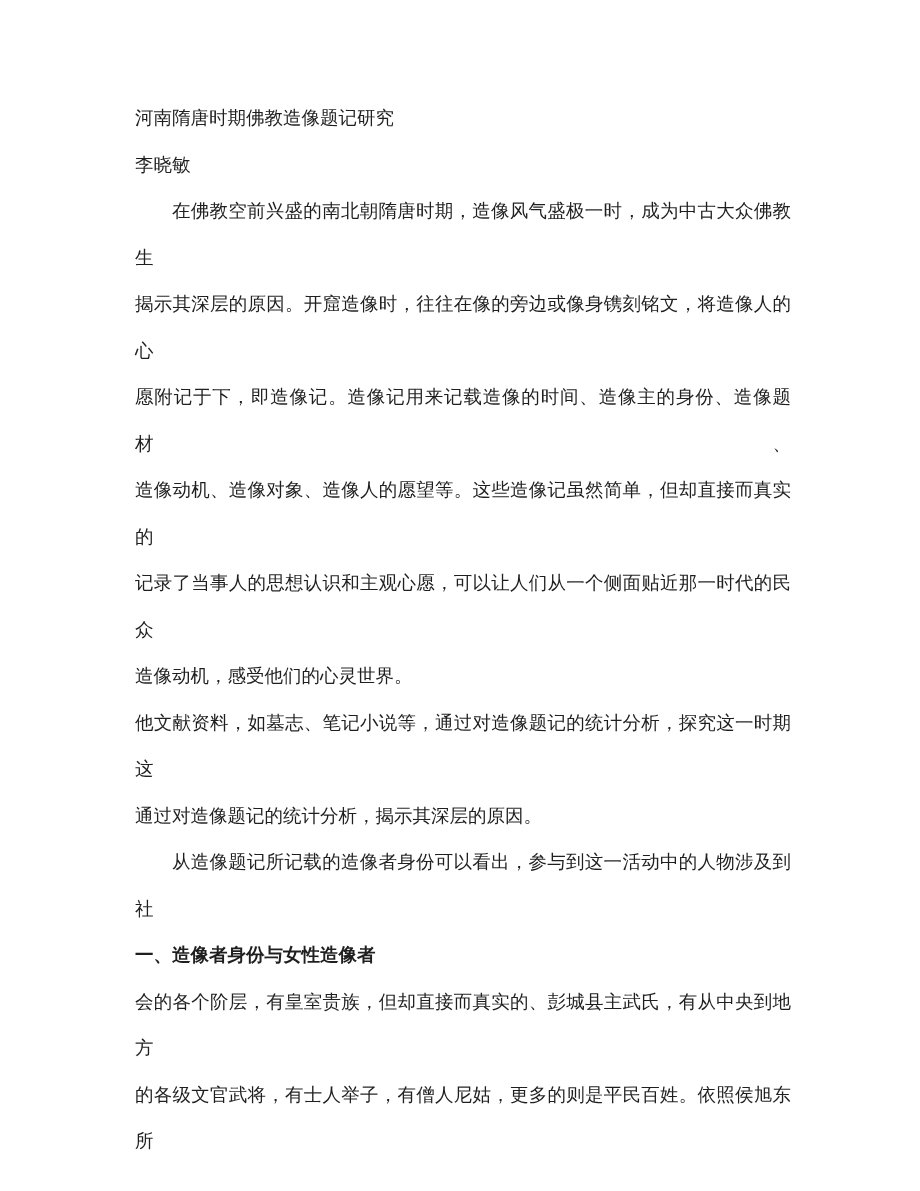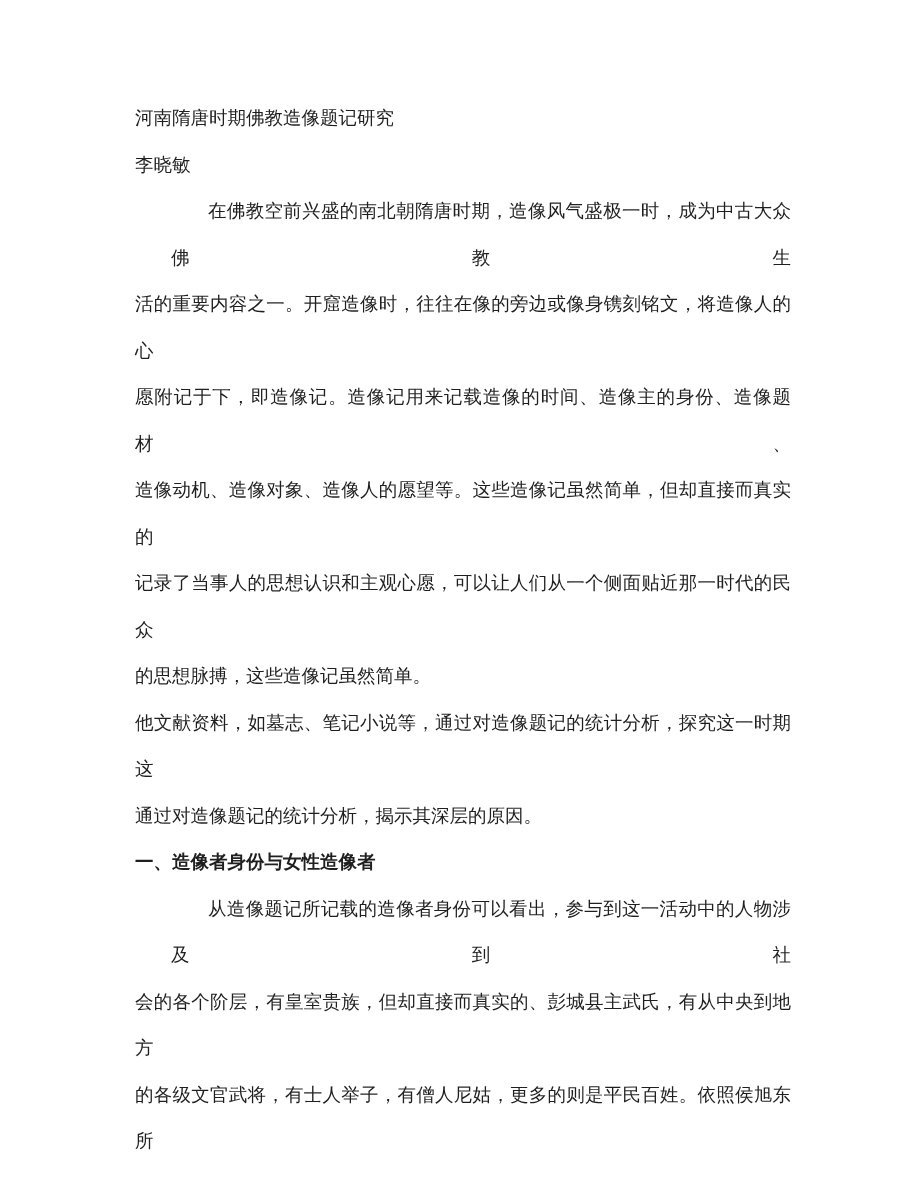--- a/index.html
+++ b/index.html
@@ -28,49 +28,48 @@
     white-space: nowrap;
     text-align: left;
   }
   .justify {
     white-space: normal;
     text-align: justify;
     text-align-last: justify;
   }
   .indent {
     text-indent: 2em;
-    margin-left: 36px;
   }
   .center {
     white-space: normal;
   }
   .bold {
     font-weight: bold;
   }
 </style>
 </head>
 <body>
 
 <div class="page">
   <div class="content">
 
     <div class="line">河南隋唐时期佛教造像题记研究</div>
 
     <div class="line center">李晓敏</div>
 
     <div class="line justify indent">在佛教空前兴盛的南北朝隋唐时期，造像风气盛极一时，成为中古大众佛教生</div>
-    <div class="line justify">活的重要内容之一。开窟造像时，往往在像的旁边或像身镌刻铭文，将造像人的心</div>
+    <div class="line justify">揭示其深层的原因。开窟造像时，往往在像的旁边或像身镌刻铭文，将造像人的心</div>
     <div class="line justify">愿附记于下，即造像记。造像记用来记载造像的时间、造像主的身份、造像题材、</div>
     <div class="line justify">造像动机、造像对象、造像人的愿望等。这些造像记虽然简单，但却直接而真实的</div>
     <div class="line justify">记录了当事人的思想认识和主观心愿，可以让人们从一个侧面贴近那一时代的民众</div>
-    <div class="line">的思想脉搏，这些造像记虽然简单。</div>
+    <div class="line">造像动机，感受他们的心灵世界。</div>
 
     <div class="line justify">他文献资料，如墓志、笔记小说等，通过对造像题记的统计分析，探究这一时期这</div>
     <div class="line">通过对造像题记的统计分析，揭示其深层的原因。</div>
 
+    <div class="line justify indent">从造像题记所记载的造像者身份可以看出，参与到这一活动中的人物涉及到社</div>
+
     <div class="line center bold">一、造像者身份与女性造像者</div>
-
-    <div class="line justify indent">从造像题记所记载的造像者身份可以看出，参与到这一活动中的人物涉及到社</div>
     <div class="line justify">会的各个阶层，有皇室贵族，但却直接而真实的、彭城县主武氏，有从中央到地方</div>
     <div class="line justify">的各级文官武将，有士人举子，有僧人尼姑，更多的则是平民百姓。依照侯旭东所</div>
 
   </div>
 </div>
 
 </body></html>

